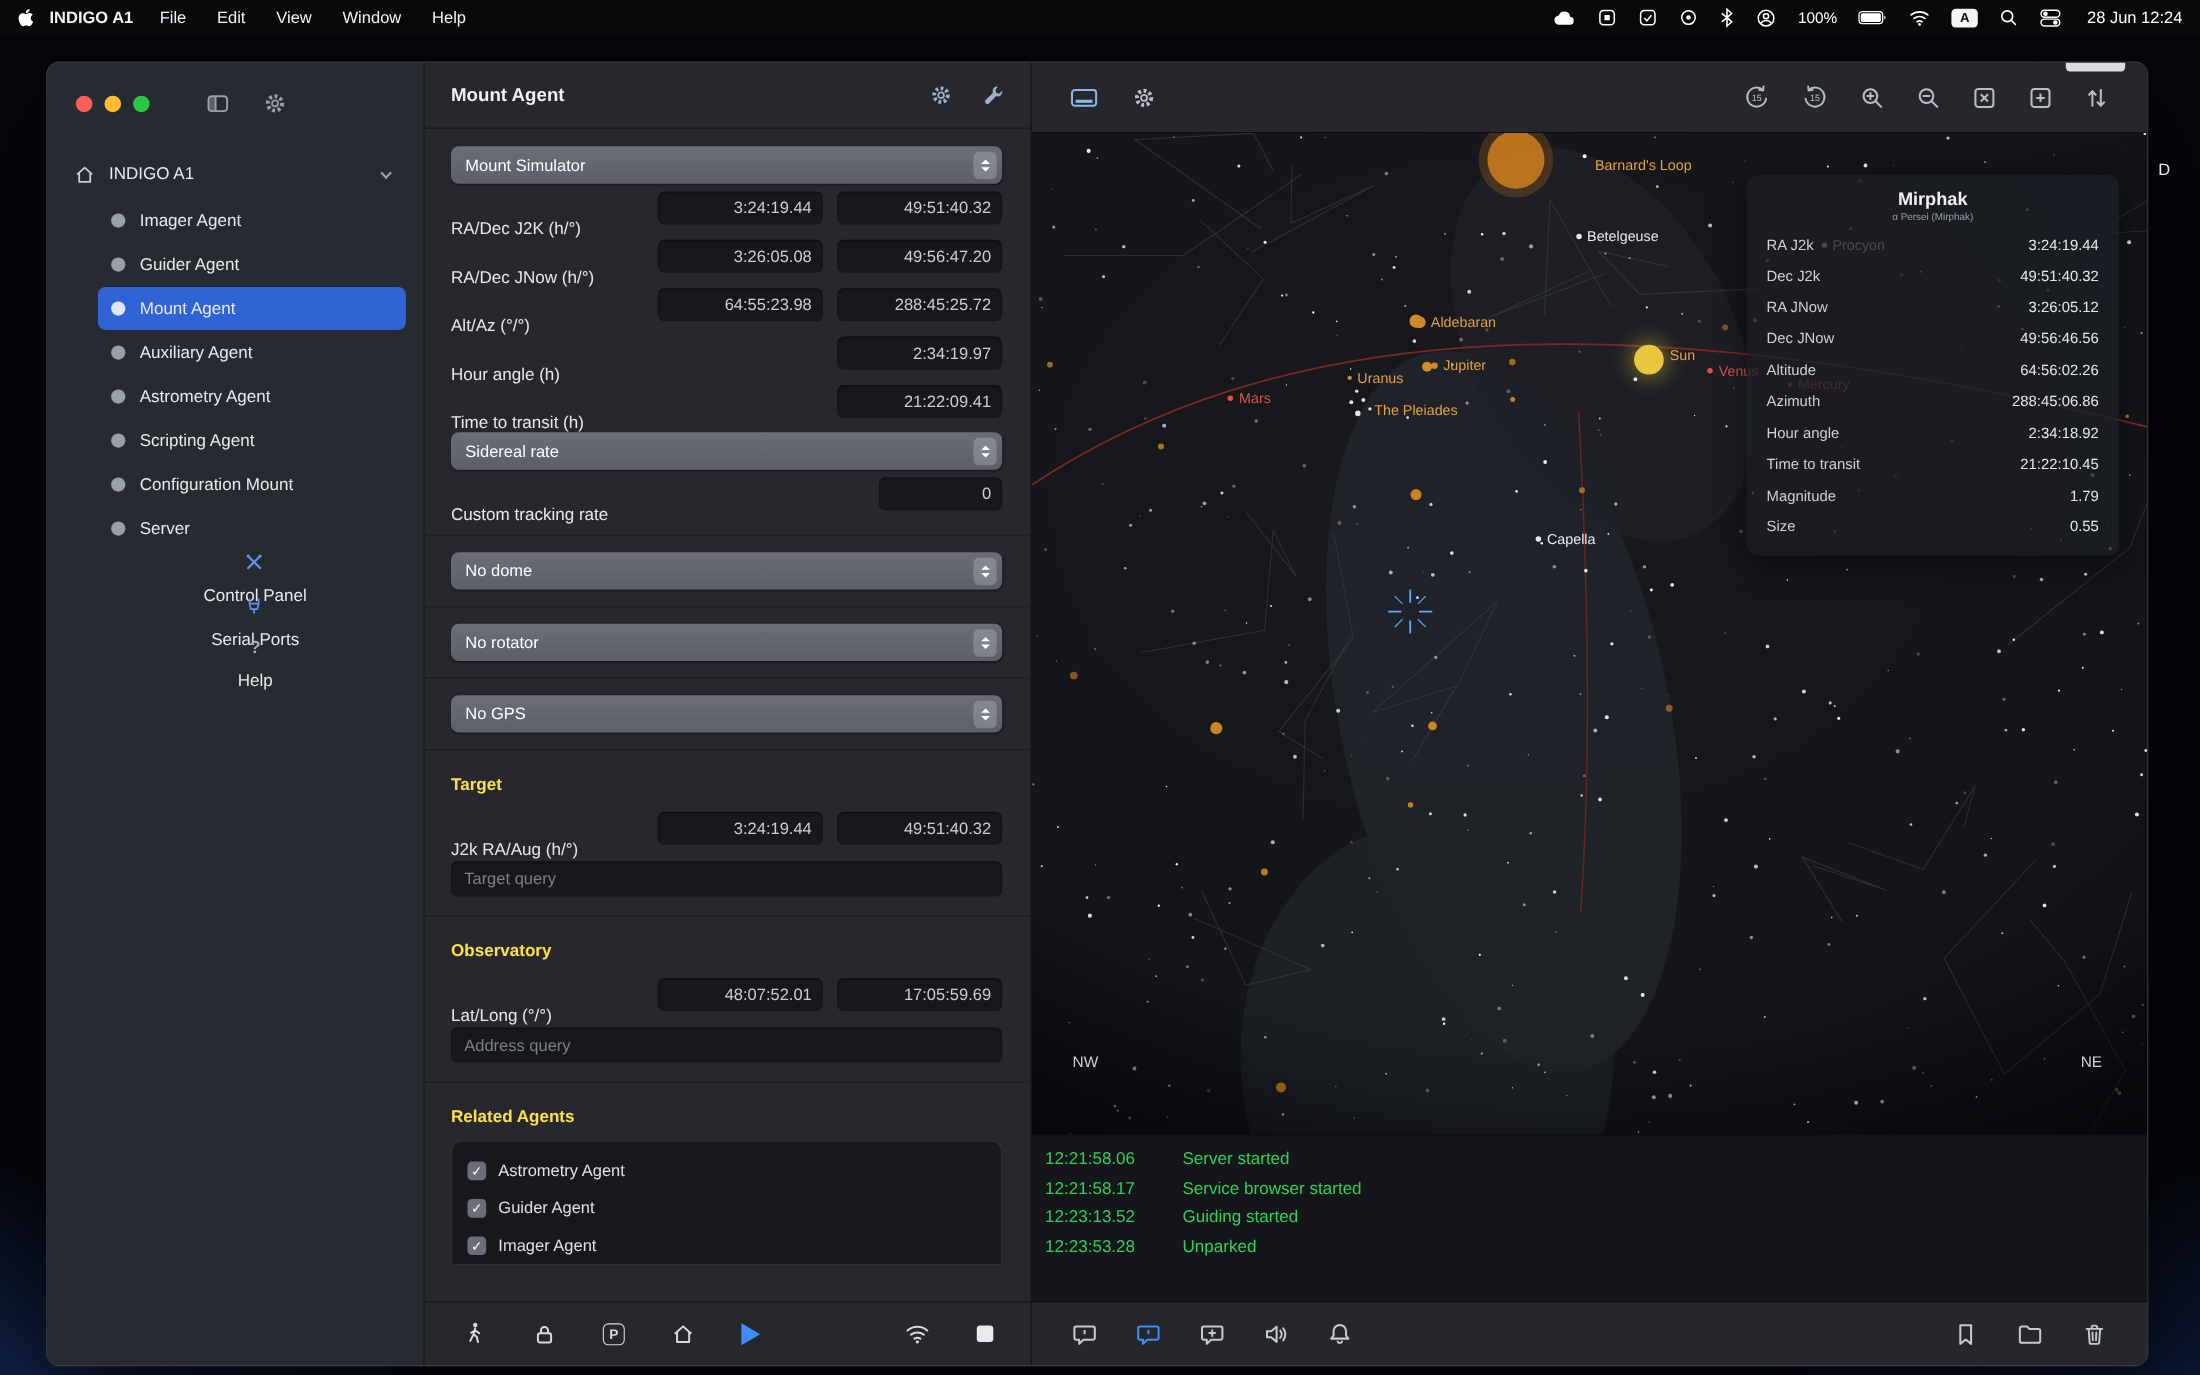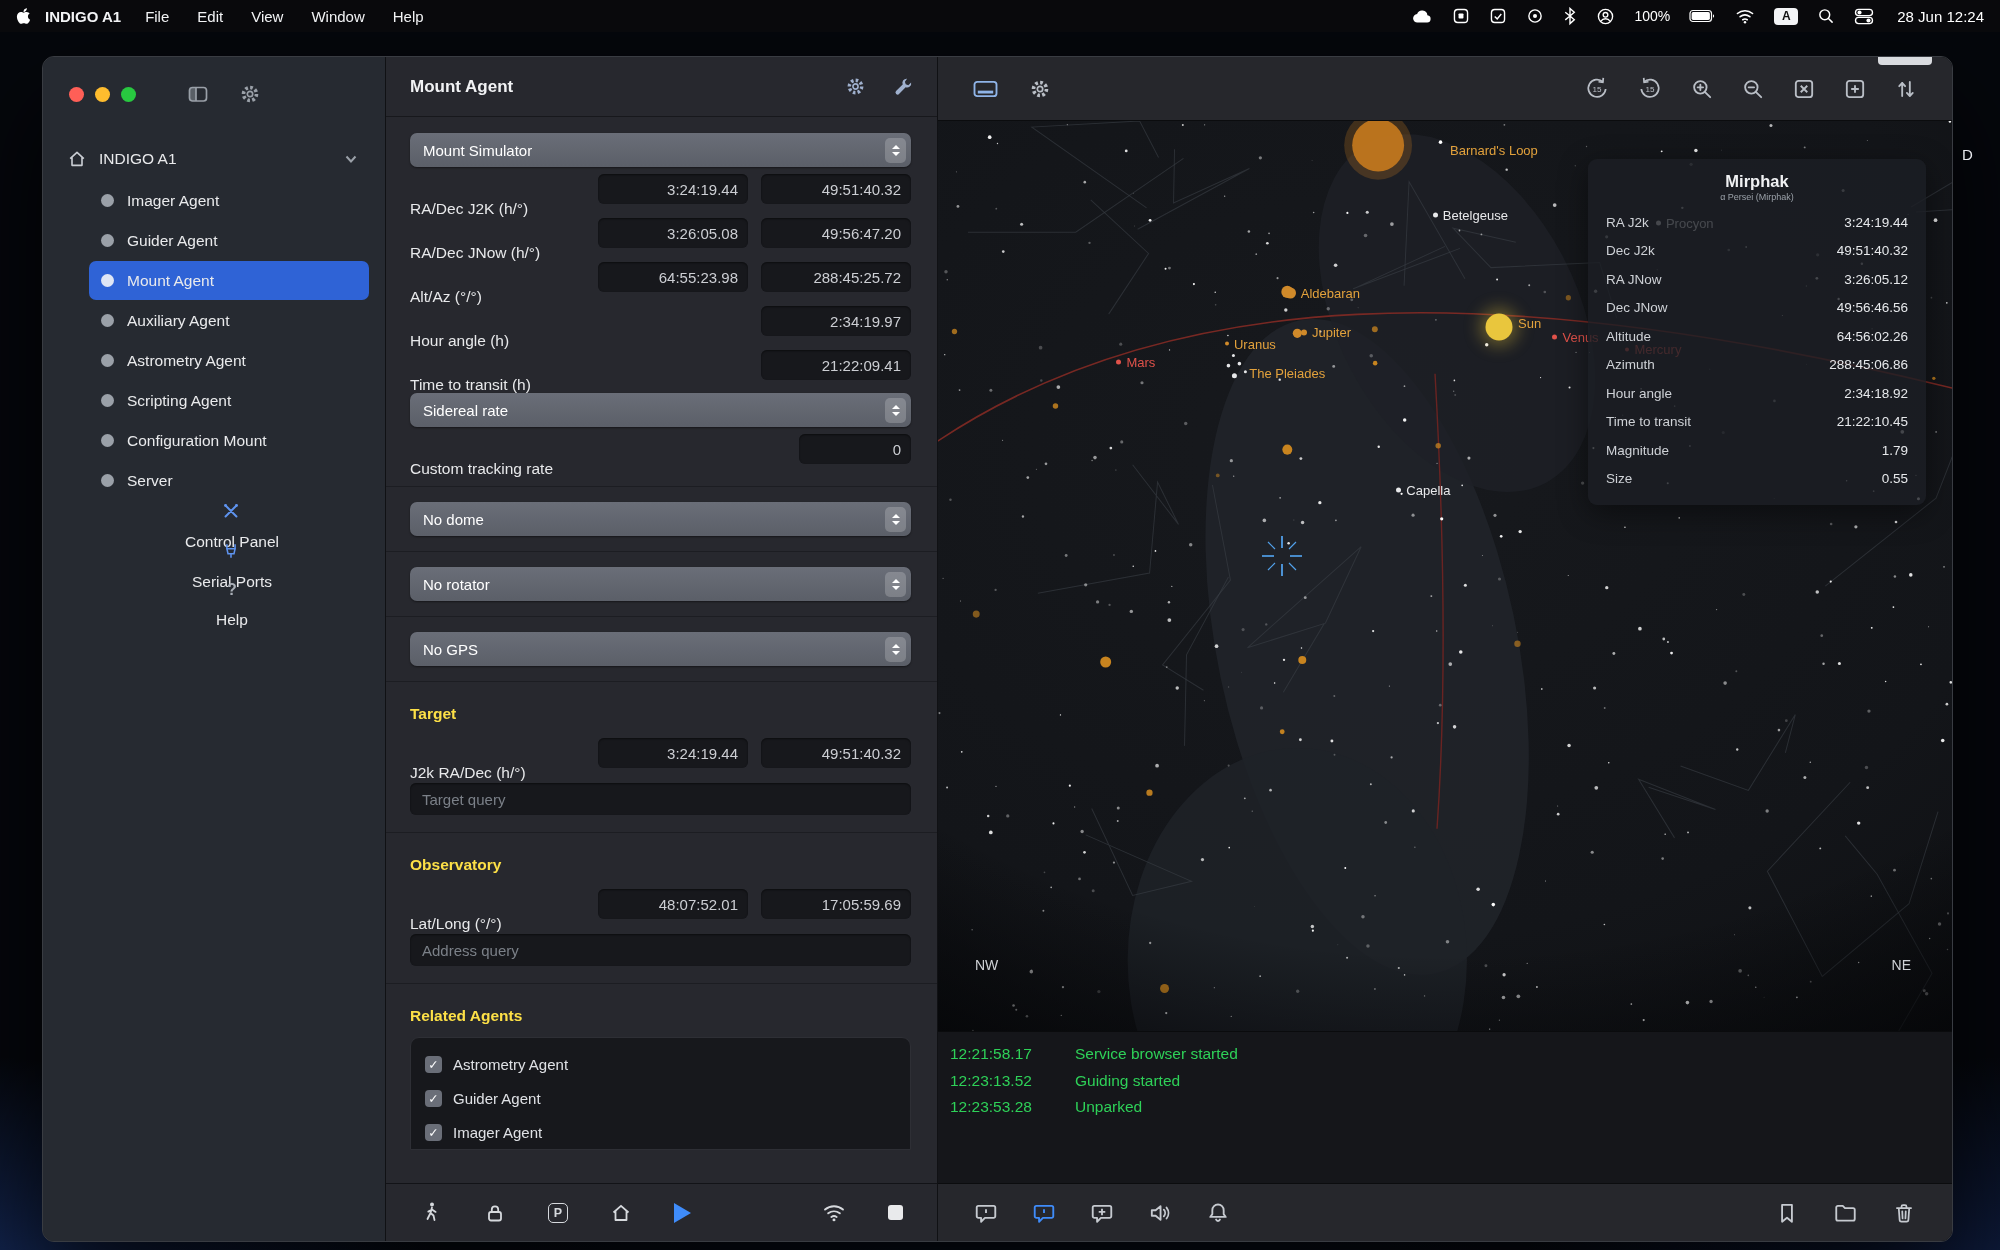--- a/index.html
+++ b/index.html
@@ -419,21 +419,21 @@
           <span class="plabel">No GPS</span>
           <span class="chev-cap">
               <span class="t-up"></span>
               <span class="t-dn"></span>
             </span>
         </div>
 
         <hr class="sep">
         <div class="sec-head">Target</div>
         <div class="field-row">
-          <span class="flabel">J2k RA/Dec (h/°)</span>
+          <span class="flabel">J2k RA/Aug (h/°)</span>
           <span class="val">3:24:19.44</span>
           <span class="val">49:51:40.32</span>
         </div>
         <input class="query" placeholder="Target query" style="">
 
         <hr class="sep">
         <div class="sec-head">Observatory</div>
         <div class="field-row">
           <span class="flabel">Lat/Long (°/°)</span>
           <span class="val">48:07:52.01</span>
@@ -1069,20 +1069,24 @@
               <span class="iv">0.55</span>
             </div>
         </div>
 
         <span class="compass" style="left:4.8%; top:92.8%;">NW</span>
         <span class="compass" style="left:95%; top:92.8%;">NE</span>
       </div>
 
       <div id="log">
         <div class="log-line">
+            <span class="lt">12:21:58.06</span>
+            <span class="lm">Server started</span>
+          </div>
+        <div class="log-line">
             <span class="lt">12:21:58.17</span>
             <span class="lm">Service browser started</span>
           </div>
         <div class="log-line">
             <span class="lt">12:23:13.52</span>
             <span class="lm">Guiding started</span>
           </div>
         <div class="log-line">
             <span class="lt">12:23:53.28</span>
             <span class="lm">Unparked</span>

